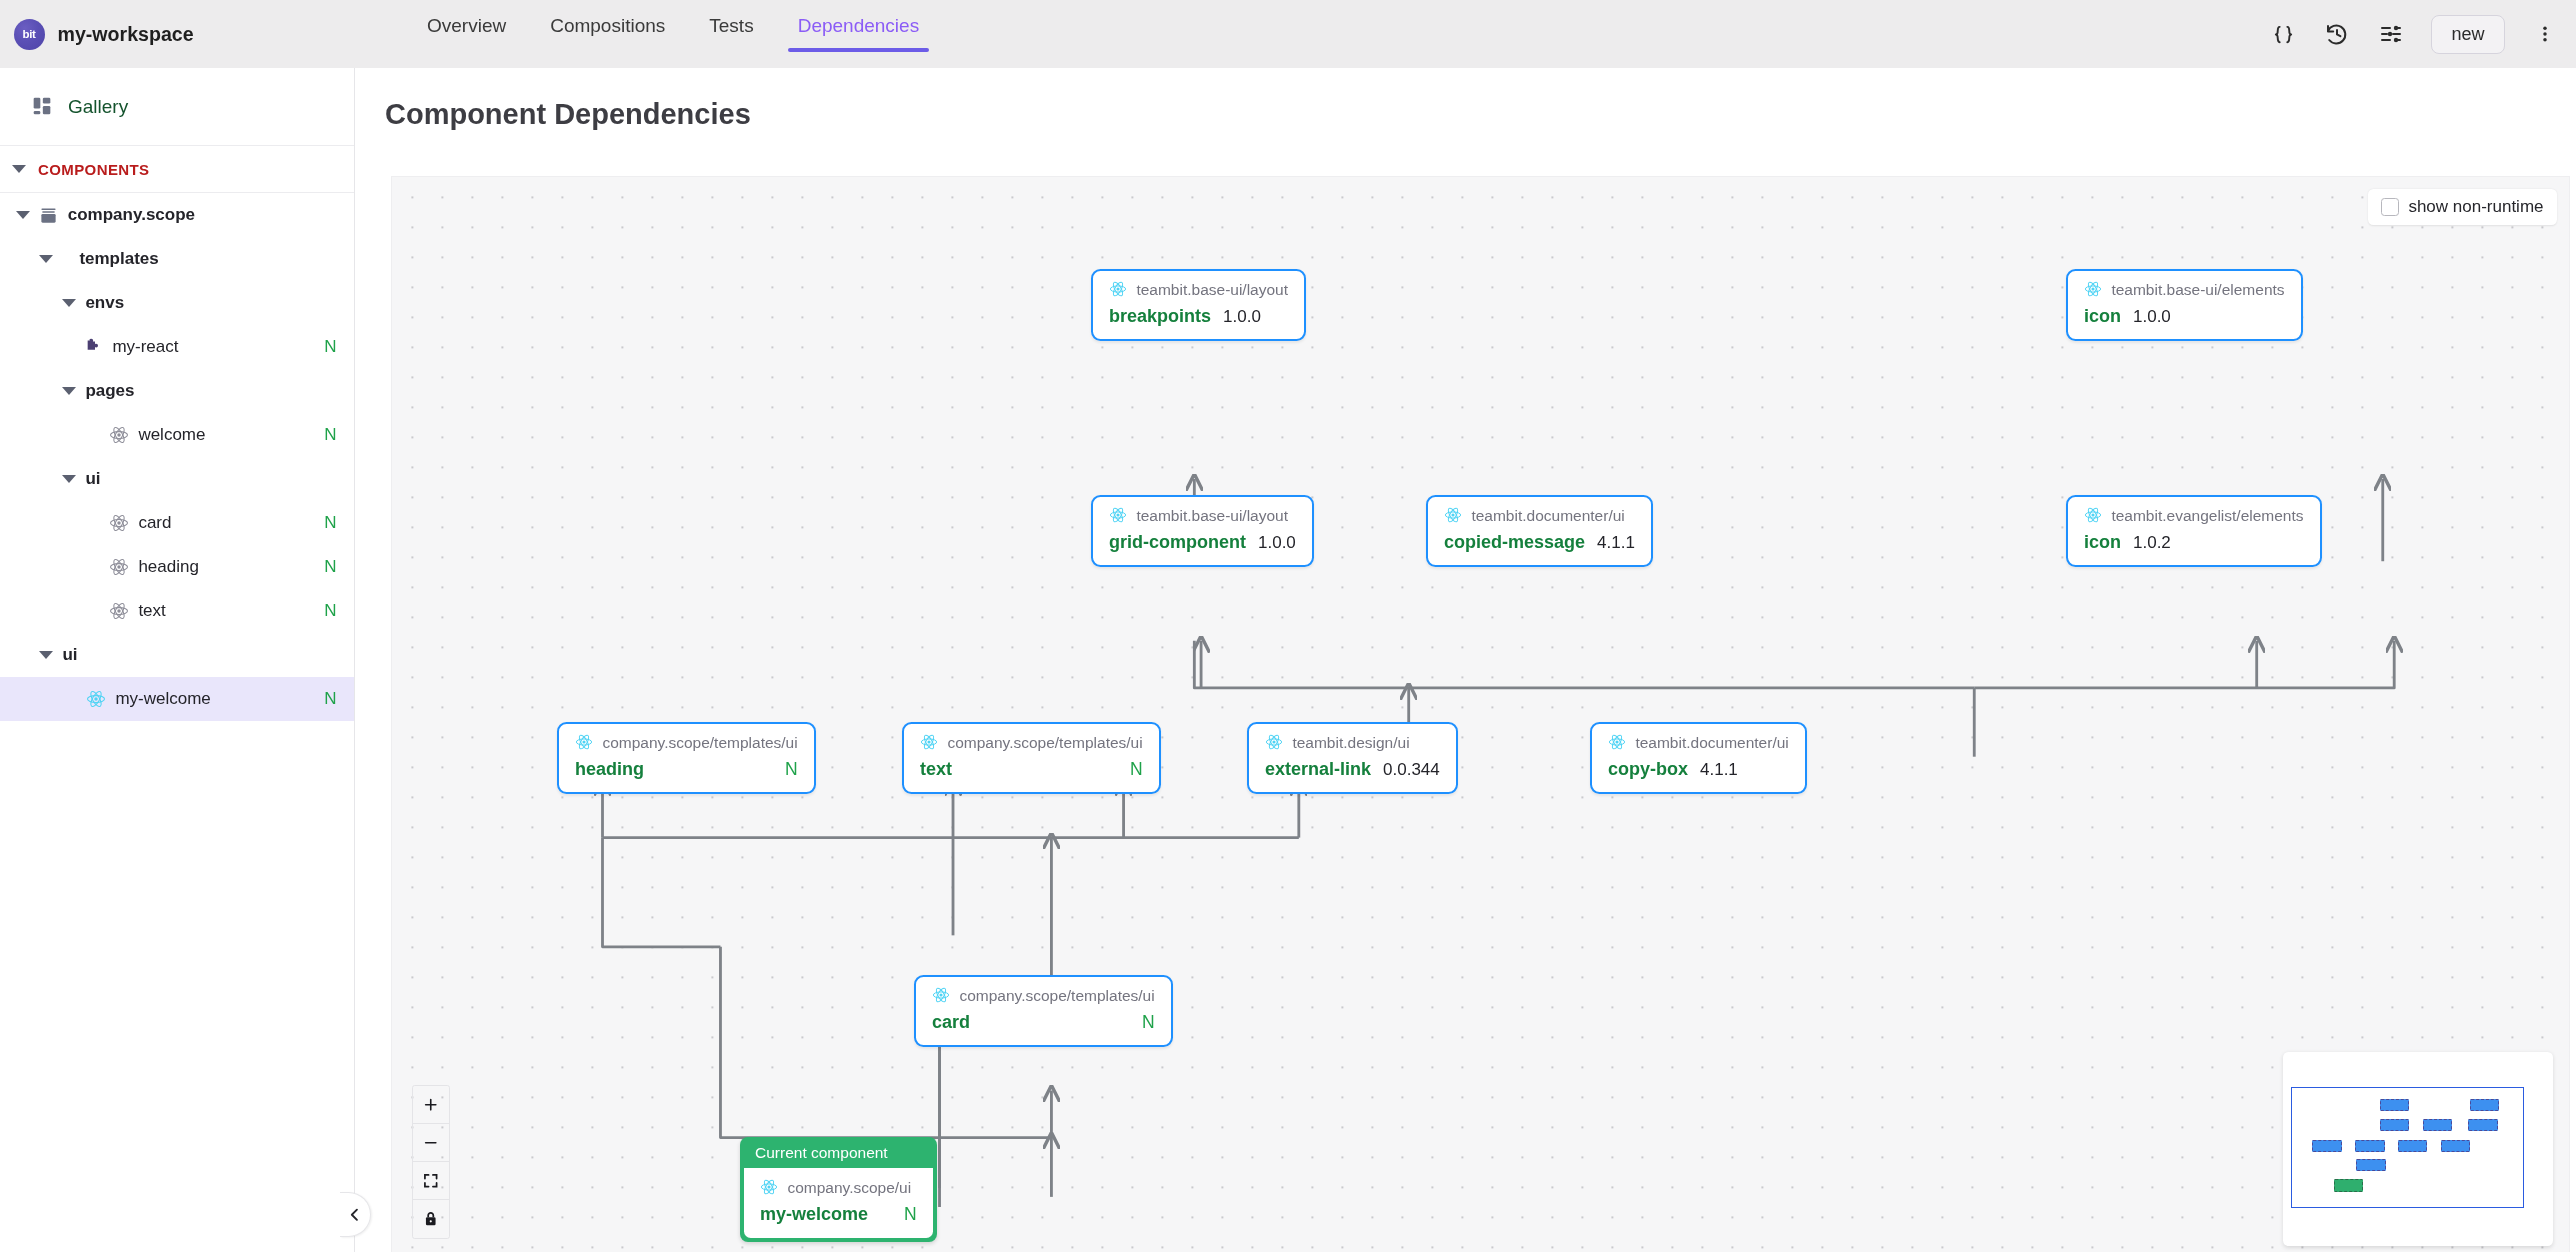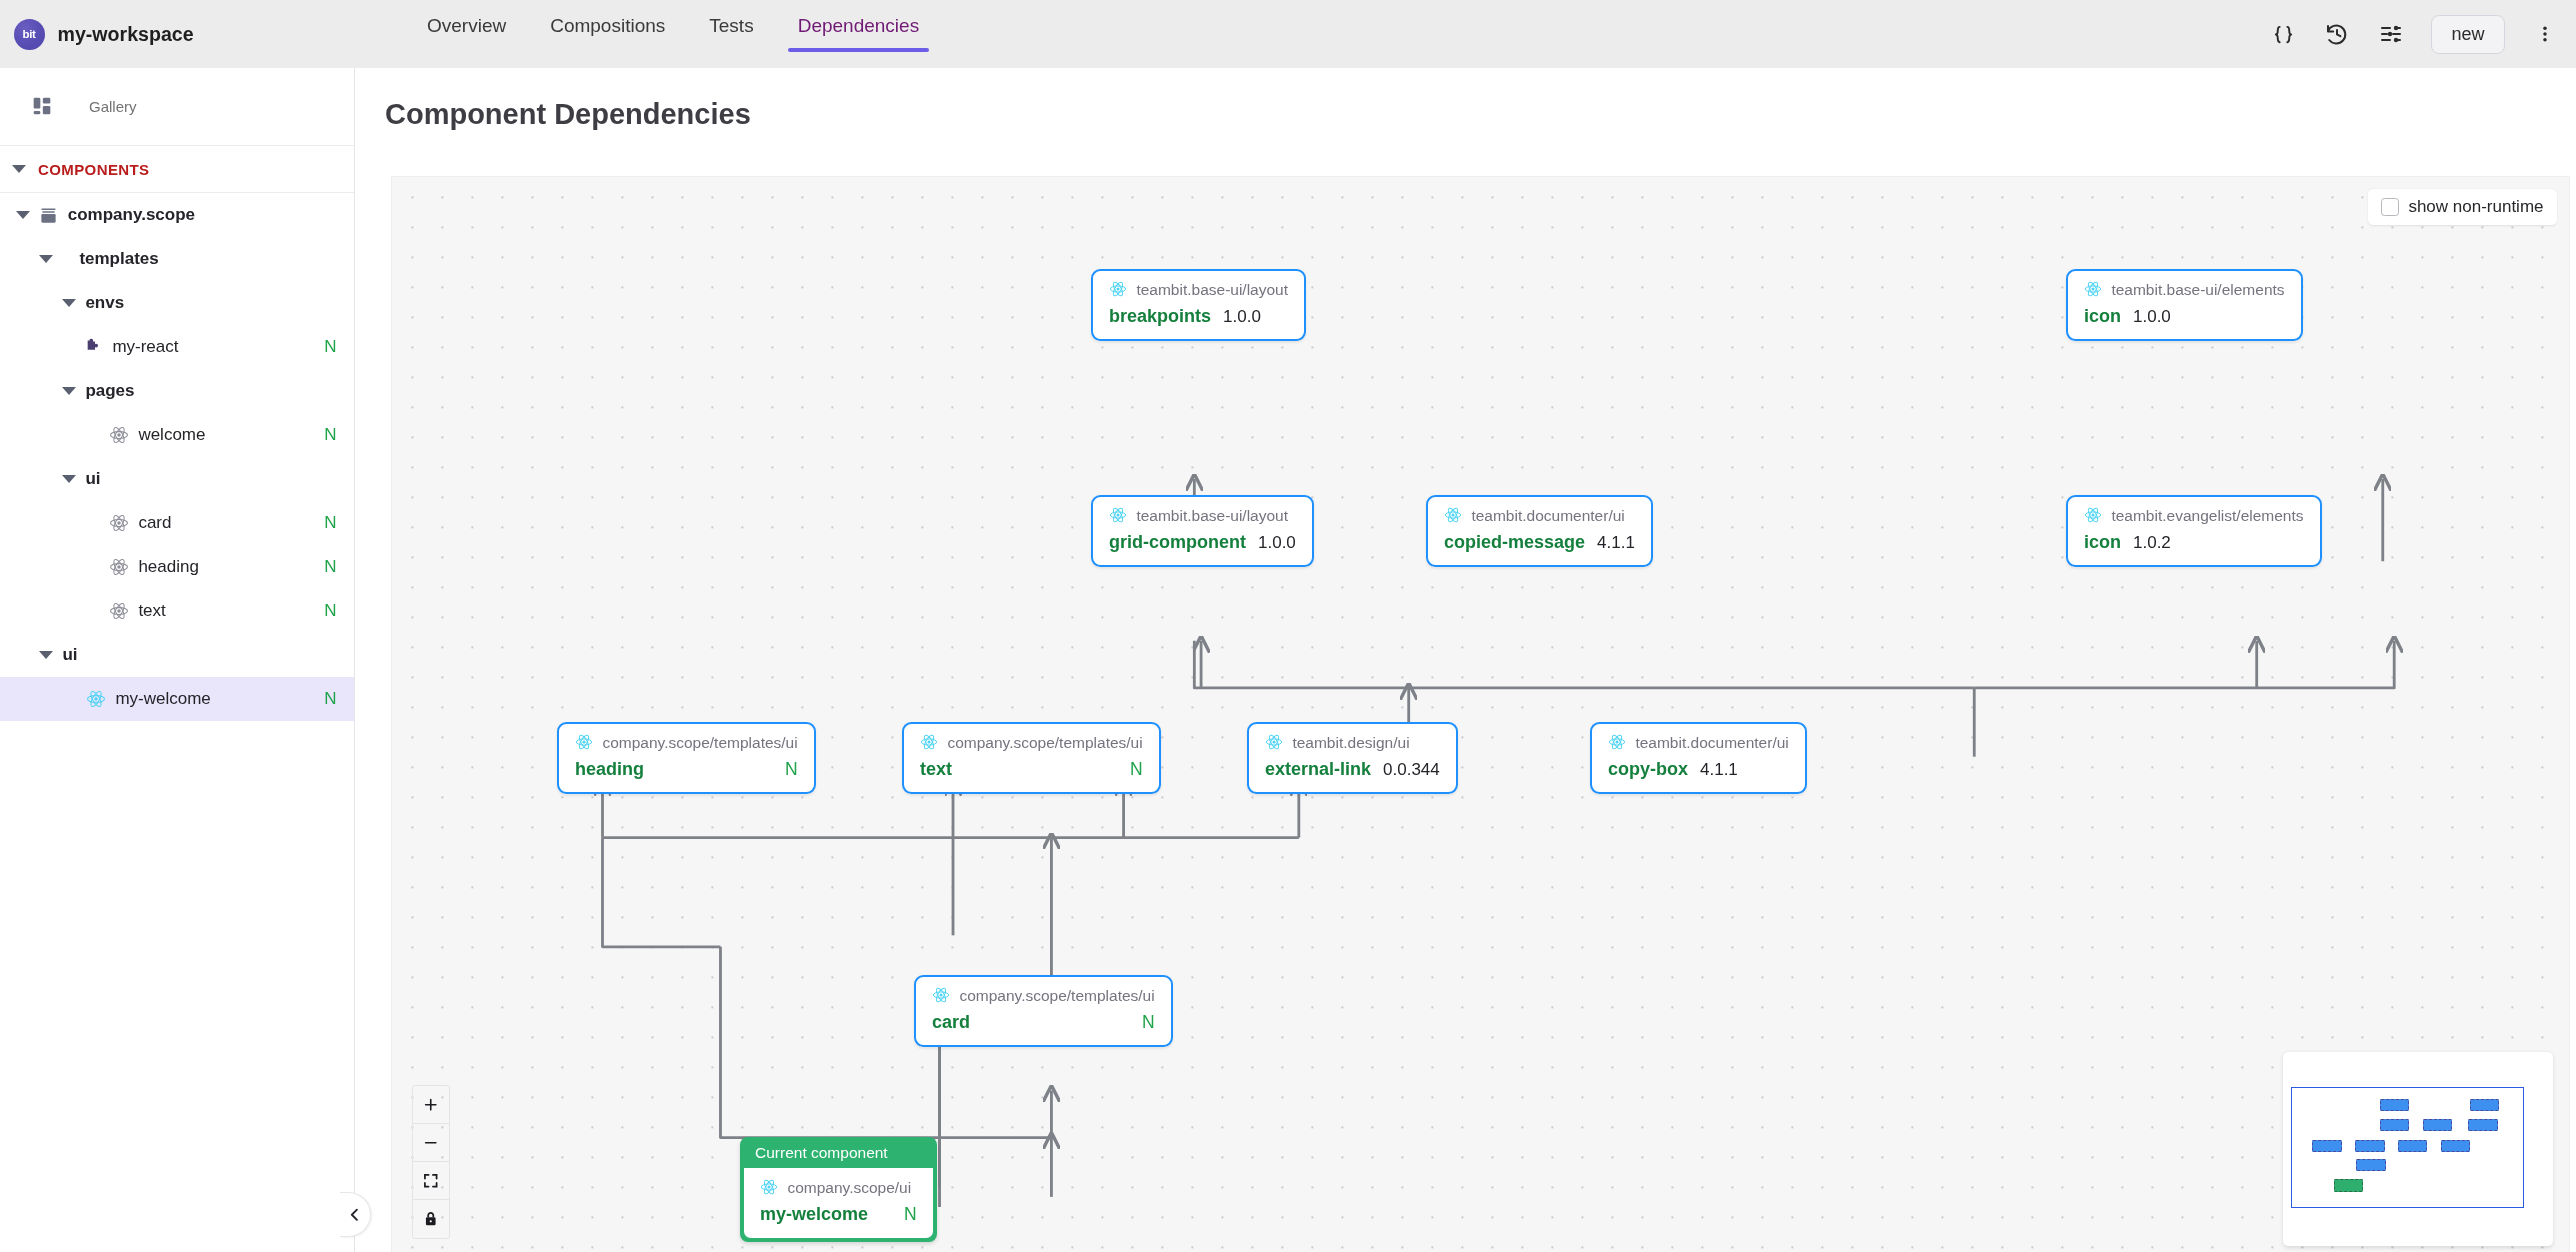--- a/index.html
+++ b/index.html
@@ -27,21 +27,21 @@
     letter-spacing: -0.3px;
   }
   #workspace-name { margin-left: 13px; font-size: 19.6px; font-weight: bold; color: #1f1f1f; }
 
   #tabs { position: absolute; left: 405px; top: 0; height: 52px; display: flex; align-items: stretch; }
   .tab {
     display: flex; align-items: center; padding: 0 0;
     margin: 0 22px; font-size: 19px; color: #3a3a3a;
     position: relative; cursor: pointer; white-space: nowrap;
   }
-  .tab.active { color: #701a75; }
+  .tab.active { color: #8b5cf6; }
   .tab.active::after {
     content: ""; position: absolute; left: -9.4px; right: -9.4px; bottom: 0;
     height: 4px; background: #6c5ce7; border-radius: 2px;
   }
 
   #top-actions {
     position: absolute; right: 17.5px; top: 0; height: 68px;
     display: flex; align-items: center; gap: 26px;
   }
   .ic { width: 28px; height: 28px; display: flex; align-items: center; justify-content: center; cursor: pointer; color: #2b2b2b; }
@@ -53,21 +53,21 @@
 
   
   #sidebar {
     position: absolute; left: 0; top: 68px; width: 355px; height: 1185px;
     background: #ffffff; border-right: 1.3px solid #e6e6e9;
   }
   #gallery-row {
     height: 78px; display: flex; align-items: center; padding-left: 32px;
     border-bottom: 1.3px solid #ececef; cursor: pointer;
   }
-  #gallery-row .label { font-size: 15px; margin-left: 37px; color: #737373; }
+  #gallery-row .label { font-size: 19px; margin-left: 16px; color: #14532d; }
   #components-header {
     height: 47px; display: flex; align-items: center; padding-left: 12px;
     border-bottom: 1.3px solid #ececef; cursor: pointer;
   }
   #components-header .label { font-size: 15px; font-weight: bold; color: #b91c1c; letter-spacing: 0.4px; margin-left: 12px; }
 
   .caret { width: 0; height: 0; border-left: 7.4px solid transparent; border-right: 7.4px solid transparent; border-top: 8px solid #5b6070; }
   .tree-row {
     height: 44px; display: flex; align-items: center; cursor: pointer;
     position: relative; font-size: 17px; color: #24242a;

